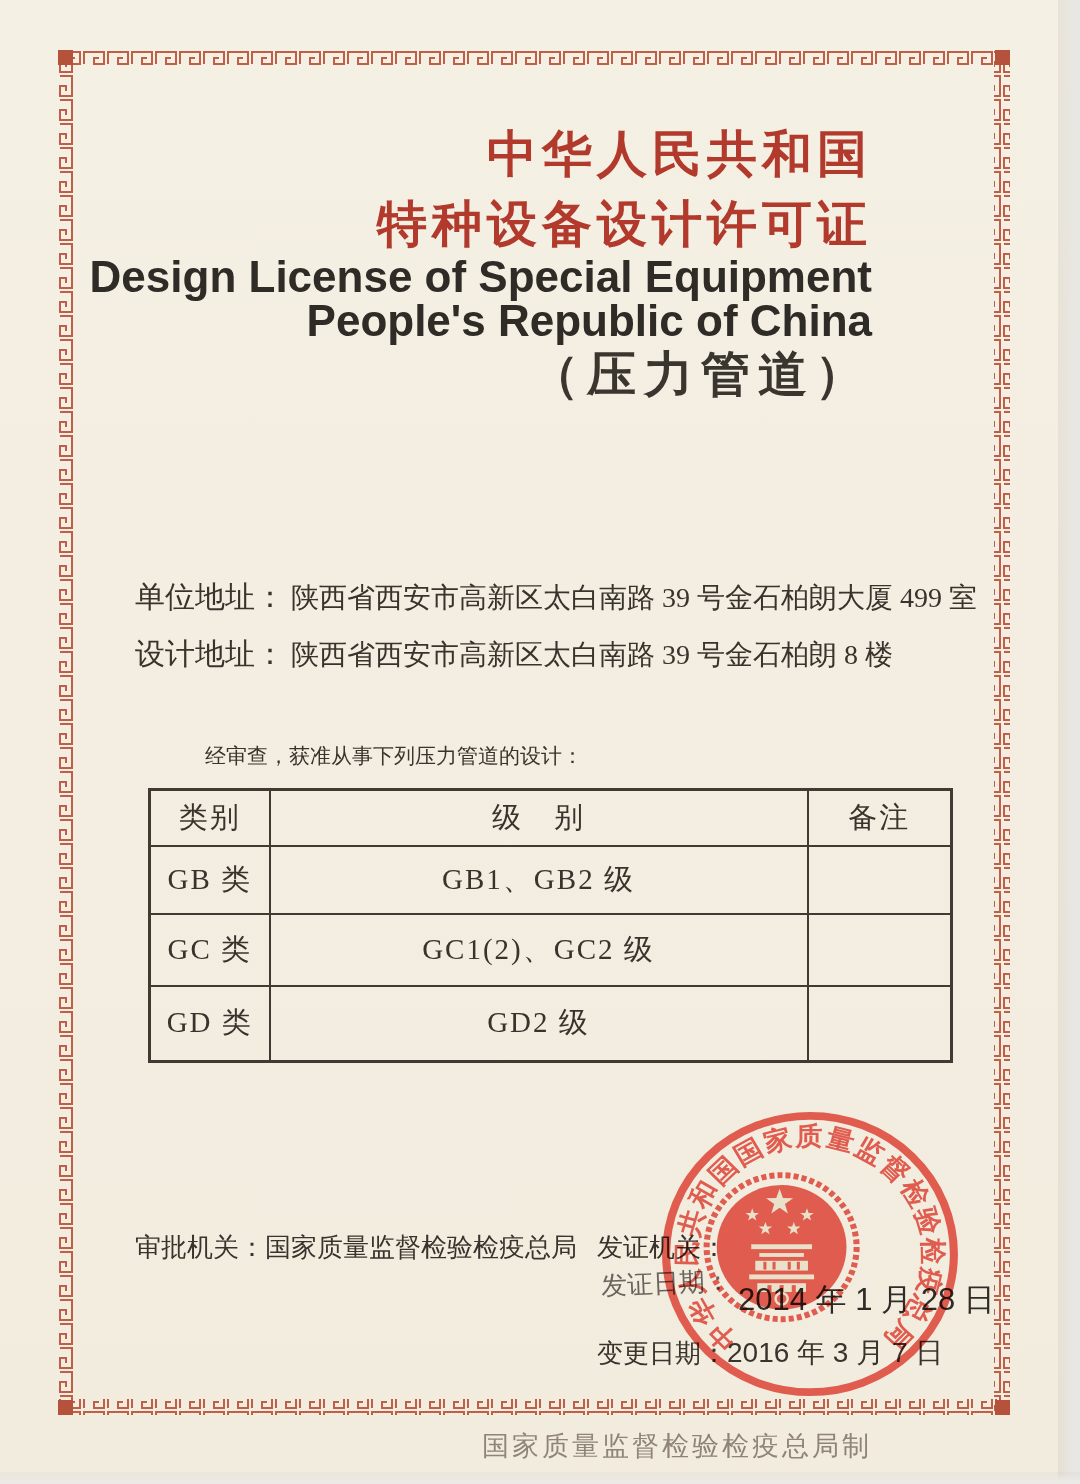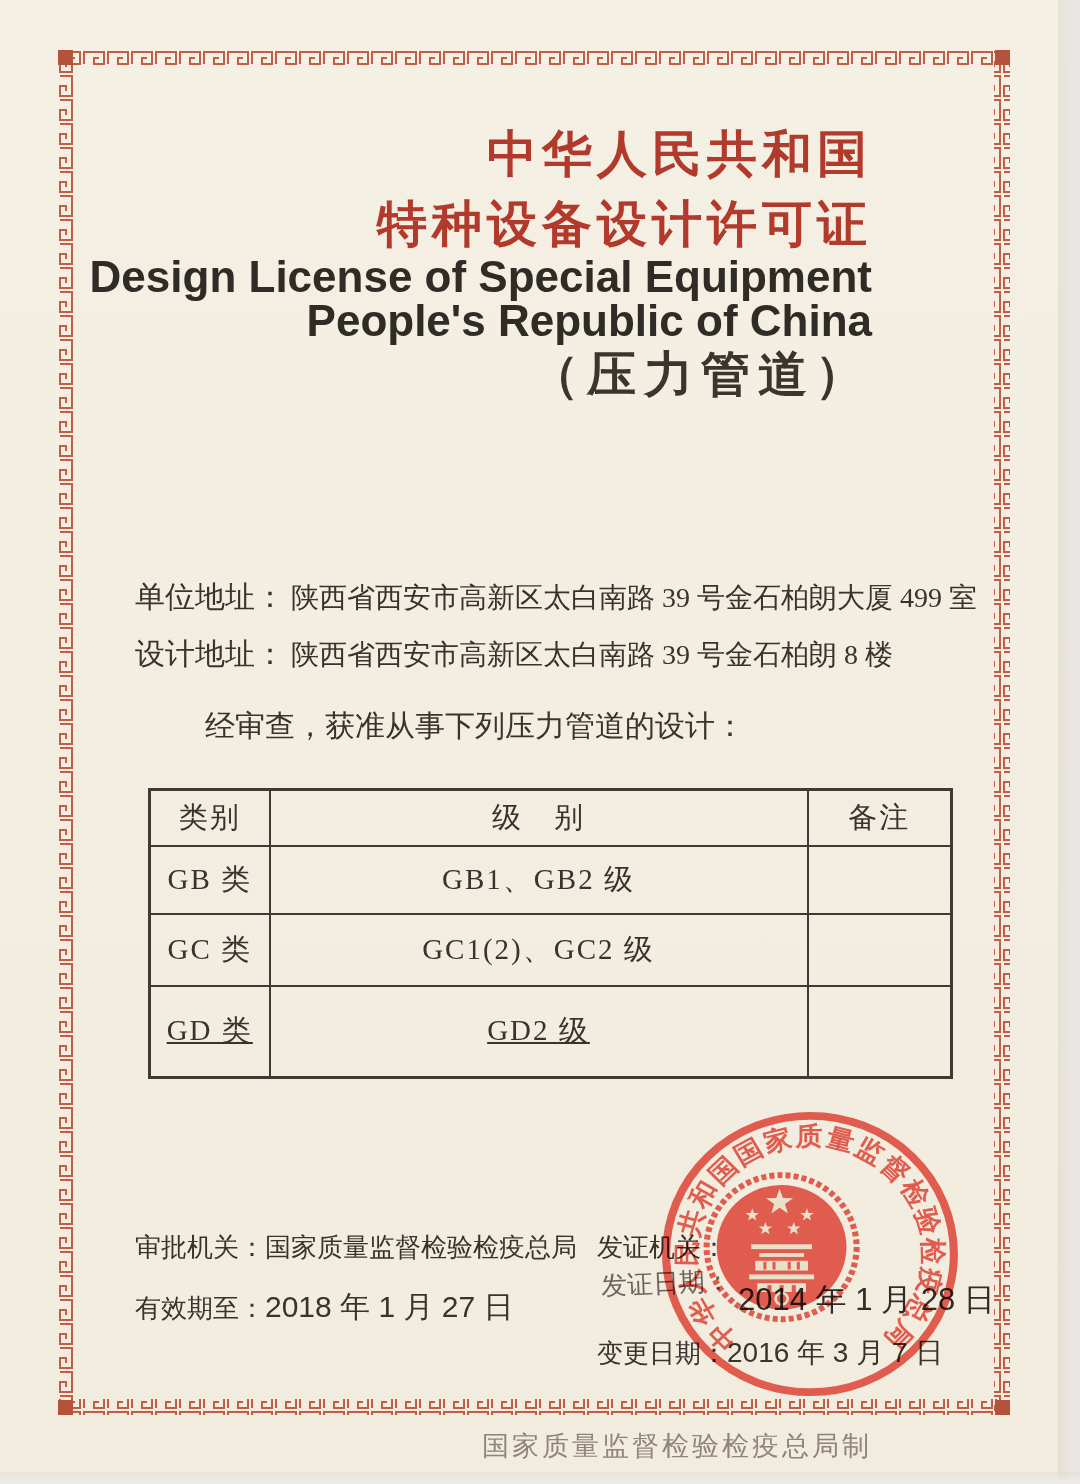--- a/index.html
+++ b/index.html
@@ -46,36 +46,36 @@
   }
   .license-line {
     top:410px; right:135px; font-size:29px; color:#38332c; letter-spacing:1px;
   }
   .license-line .num { font-family:"Liberation Serif","DejaVu Serif",serif; letter-spacing:2px; }
 
   .field { left:135px; font-size:30px; color:#38332c; line-height:40px; white-space:nowrap; }
   .field .value { font-size:28px; margin-left:6px; }
   .f1 { top:520px; } .f2 { top:577px; } .f3 { top:634px; }
 
-  .note { left:205px; top:706px; font-size:30px; color:#38332c; }
+  .note { left:205px; top:742px; font-size:21px; color:#38332c; }
 
   .grade-table {
     position:absolute; left:148px; top:788px; width:802px;
     border-collapse:collapse; table-layout:fixed;
     font-size:29px; color:#38332c;
   }
   .grade-table td, .grade-table th {
     border:2px solid #3f3a33; text-align:center; font-weight:normal;
     padding:0 4px; letter-spacing:2px;
   }
   .grade-table { border:3px solid #3f3a33; }
   .grade-table tr.hdr  td { height:56px; }
   .grade-table tr.row1 td { height:68px; }
   .grade-table tr.row2 td { height:72px; }
-  .grade-table tr.row3 td { height:92px;text-decoration:underline; }
+  .grade-table tr.row3 td { height:76px; }
   .col-cat { width:120px; } .col-grade { width:538px; } .col-remark { width:144px; }
 
   .b-line { font-size:26px; color:#38332c; white-space:nowrap; }
   .approval   { left:135px; top:1230px; }
   .valid      { left:135px; top:1287px; }
   .valid .date, .issue-date-val, .change .date {
     font-family:"Liberation Sans","DejaVu Sans",sans-serif;
   }
   .valid .date { font-size:30px; }
   .issue-org  { left:597px; top:1230px; }
@@ -158,23 +158,20 @@
     <tr class="row3">
       <td>GD 类</td>
       <td>GD2 级</td>
       <td></td>
     </tr>
   </tbody>
     </table>
 
   <div class="abs b-line approval">
     <span>审批机关：</span><span>国家质量监督检验检疫总局</span>
-  </div>
-  <div class="abs b-line valid">
-    <span>有效期至：</span><span class="date">2018 年 1 月 27 日</span>
   </div>
 
   <div class="abs b-line issue-org">发证机关：</div>
   <div class="abs b-line issue-date-label">发证日期：</div>
   <div class="abs issue-date-val">2014 年 1 月 28 日</div>
   <div class="abs b-line change">
     <span>变更日期：</span><span class="date">2016 年 3 月 7 日</span>
   </div>
 
   <svg class="seal" viewBox="0 0 300 300" preserveAspectRatio="none" aria-hidden="true">

